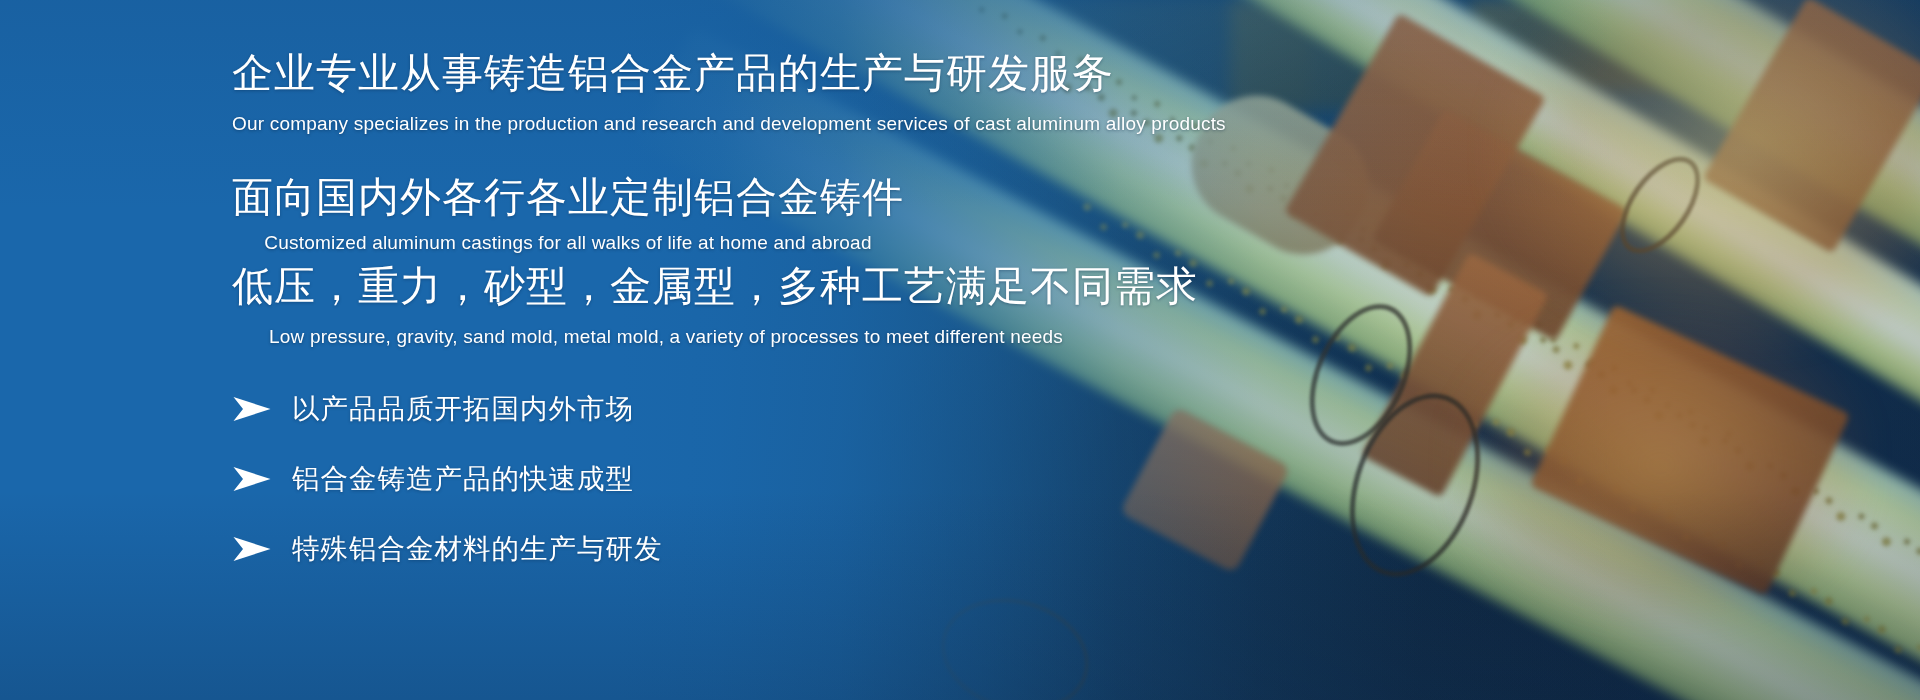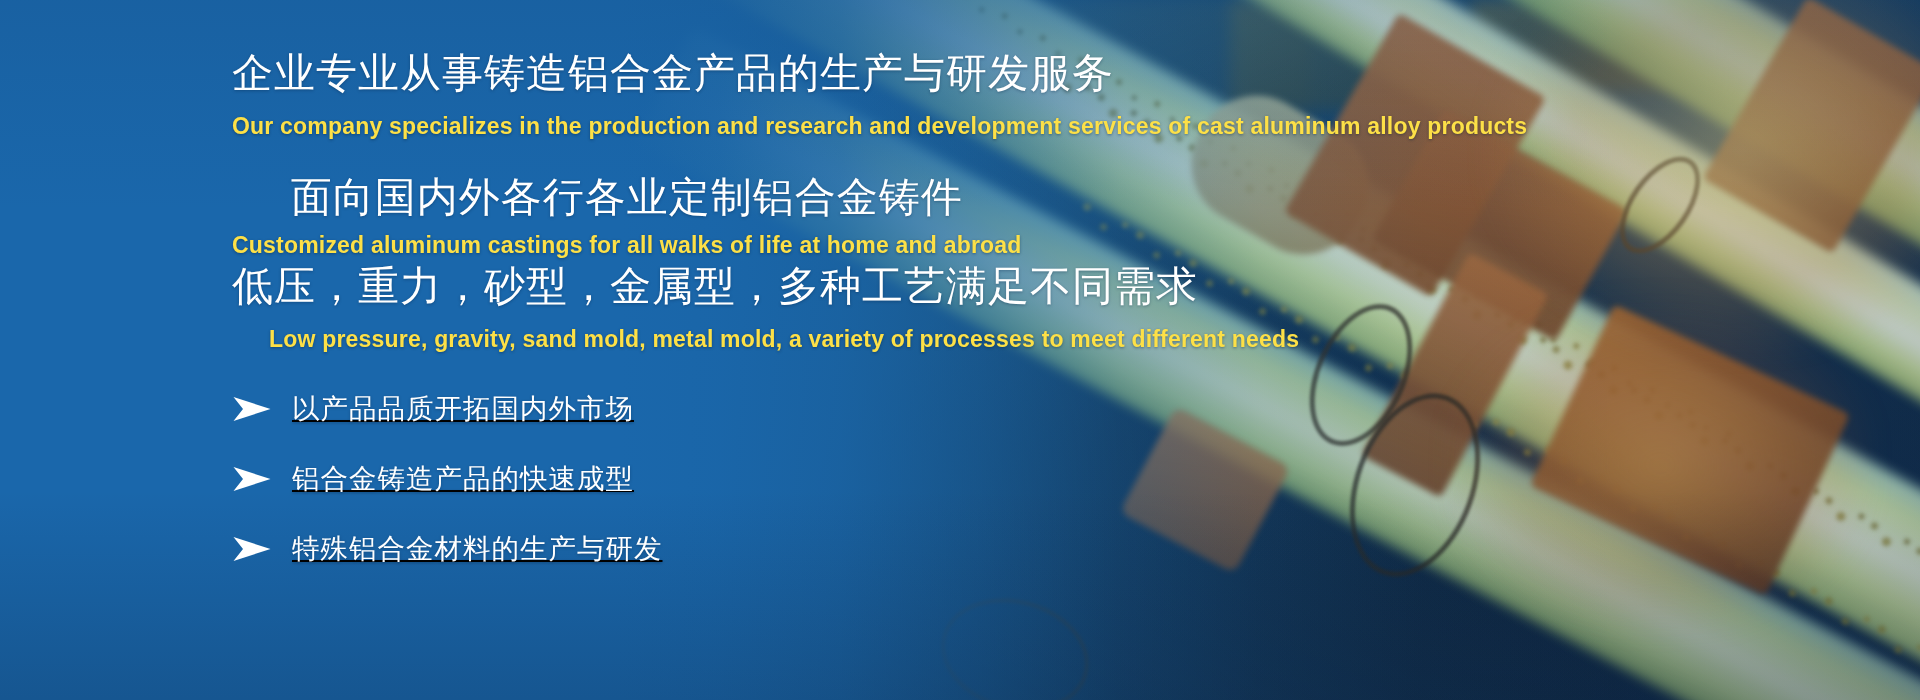--- a/index.html
+++ b/index.html
@@ -207,23 +207,23 @@
   .h-cn{
     color:#ffffff;
     font-size:41px;
     font-weight:400;
     letter-spacing:1px;
     line-height:1.25;
     white-space:nowrap;
     text-shadow:0 1px 3px rgba(0,30,60,.35);
   }
   .h-en{
-    color:#fde047;
-    font-size:23px;
-    font-weight:700;
+    color:#ffffff;
+    font-size:19px;
+    font-weight:400;
     letter-spacing:.2px;
     line-height:1.3;
     white-space:nowrap;
     text-shadow:0 1px 3px rgba(0,30,60,.45);
   }
 
   #g1{ top:48px; }
   #g1 .h-en{ margin-top:13px; }
 
   #g2{ top:172px;text-align:center; }
@@ -237,21 +237,20 @@
     position:absolute;
     left:0;
     top:385px;
     width:800px;
   }
   .bullet{
     display:flex;
     align-items:center;
     height:47px;
     margin-bottom:23px;
-    text-decoration:underline;
   }
   .arrow-icon{
     flex:0 0 auto;
     width:40px;
     height:28px;
     margin-right:20px;
     display:block;
   }
   .bullet-text{
     color:#ffffff;

